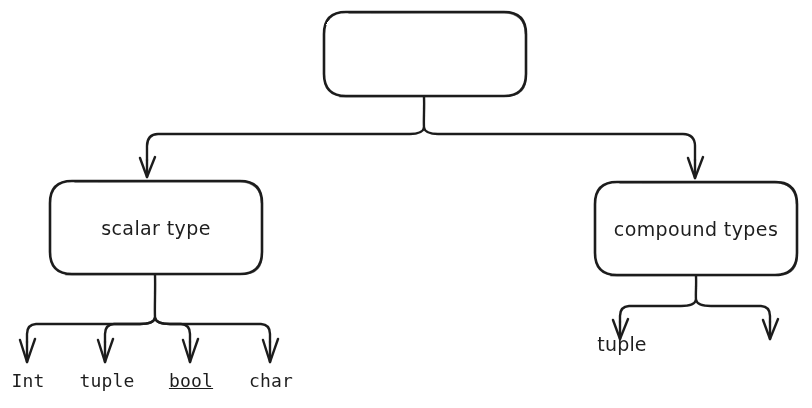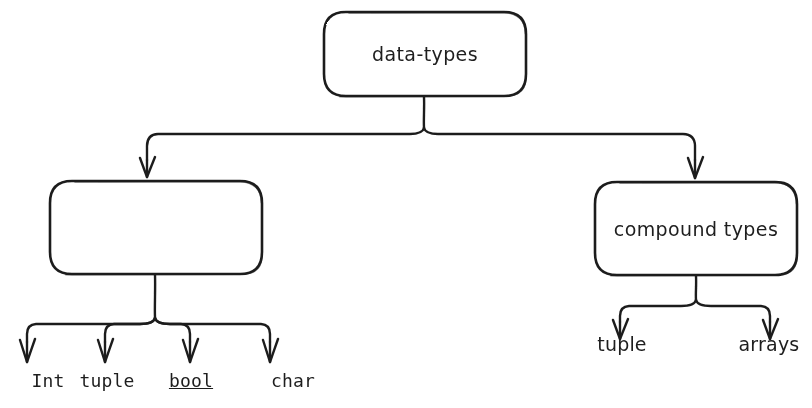--- a/index.html
+++ b/index.html
@@ -149,34 +149,33 @@
         <path d="M613,320 L620,339 L628,319" stroke-width="2.4"></path>
       </g>
       <g>
         <path d="M770,322 L770,339" stroke-width="2.4"></path>
         <path d="M763,320 L770,339 L778,319" stroke-width="2.4"></path>
       </g>
 
     </g>
   </svg>
 
-  <div class="node-label" id="label-root">data-types</div>
 
+  <div class="node-label" id="label-scalar">scalar type</div>
 
   <div class="node-label" id="label-compound">compound types</div>
 
-  <div class="leaf-label" style="left:0px; top:370px; width:56px;padding-left:20px;">Int</div>
+  <div class="leaf-label" style="left:0px; top:370px; width:56px;">Int</div>
 
   <div class="leaf-label" style="left:77px; top:370px; width:60px;">tuple</div>
 
   <div class="leaf-label" style="left:162px; top:370px; width:58px;text-decoration:underline;">bool</div>
 
-  <div class="leaf-label" style="left:242px; top:370px; width:58px;margin-left:22px;">char</div>
+  <div class="leaf-label" style="left:242px; top:370px; width:58px;">char</div>
 
   <div class="leaf-label prose" style="left:588px; top:333px; width:68px;">tuple</div>
 
-  <div class="leaf-label prose" style="left:733px; top:333px; width:72px;">arrays</div>
 
   <div class="box-hit" style="left:324px; top:12px; width:202px; height:84px;"></div>
   <div class="box-hit" style="left:50px; top:181px; width:212px; height:93px;"></div>
   <div class="box-hit" style="left:595px; top:182px; width:202px; height:93px;"></div>
 
 </div>
 
 </body></html>

